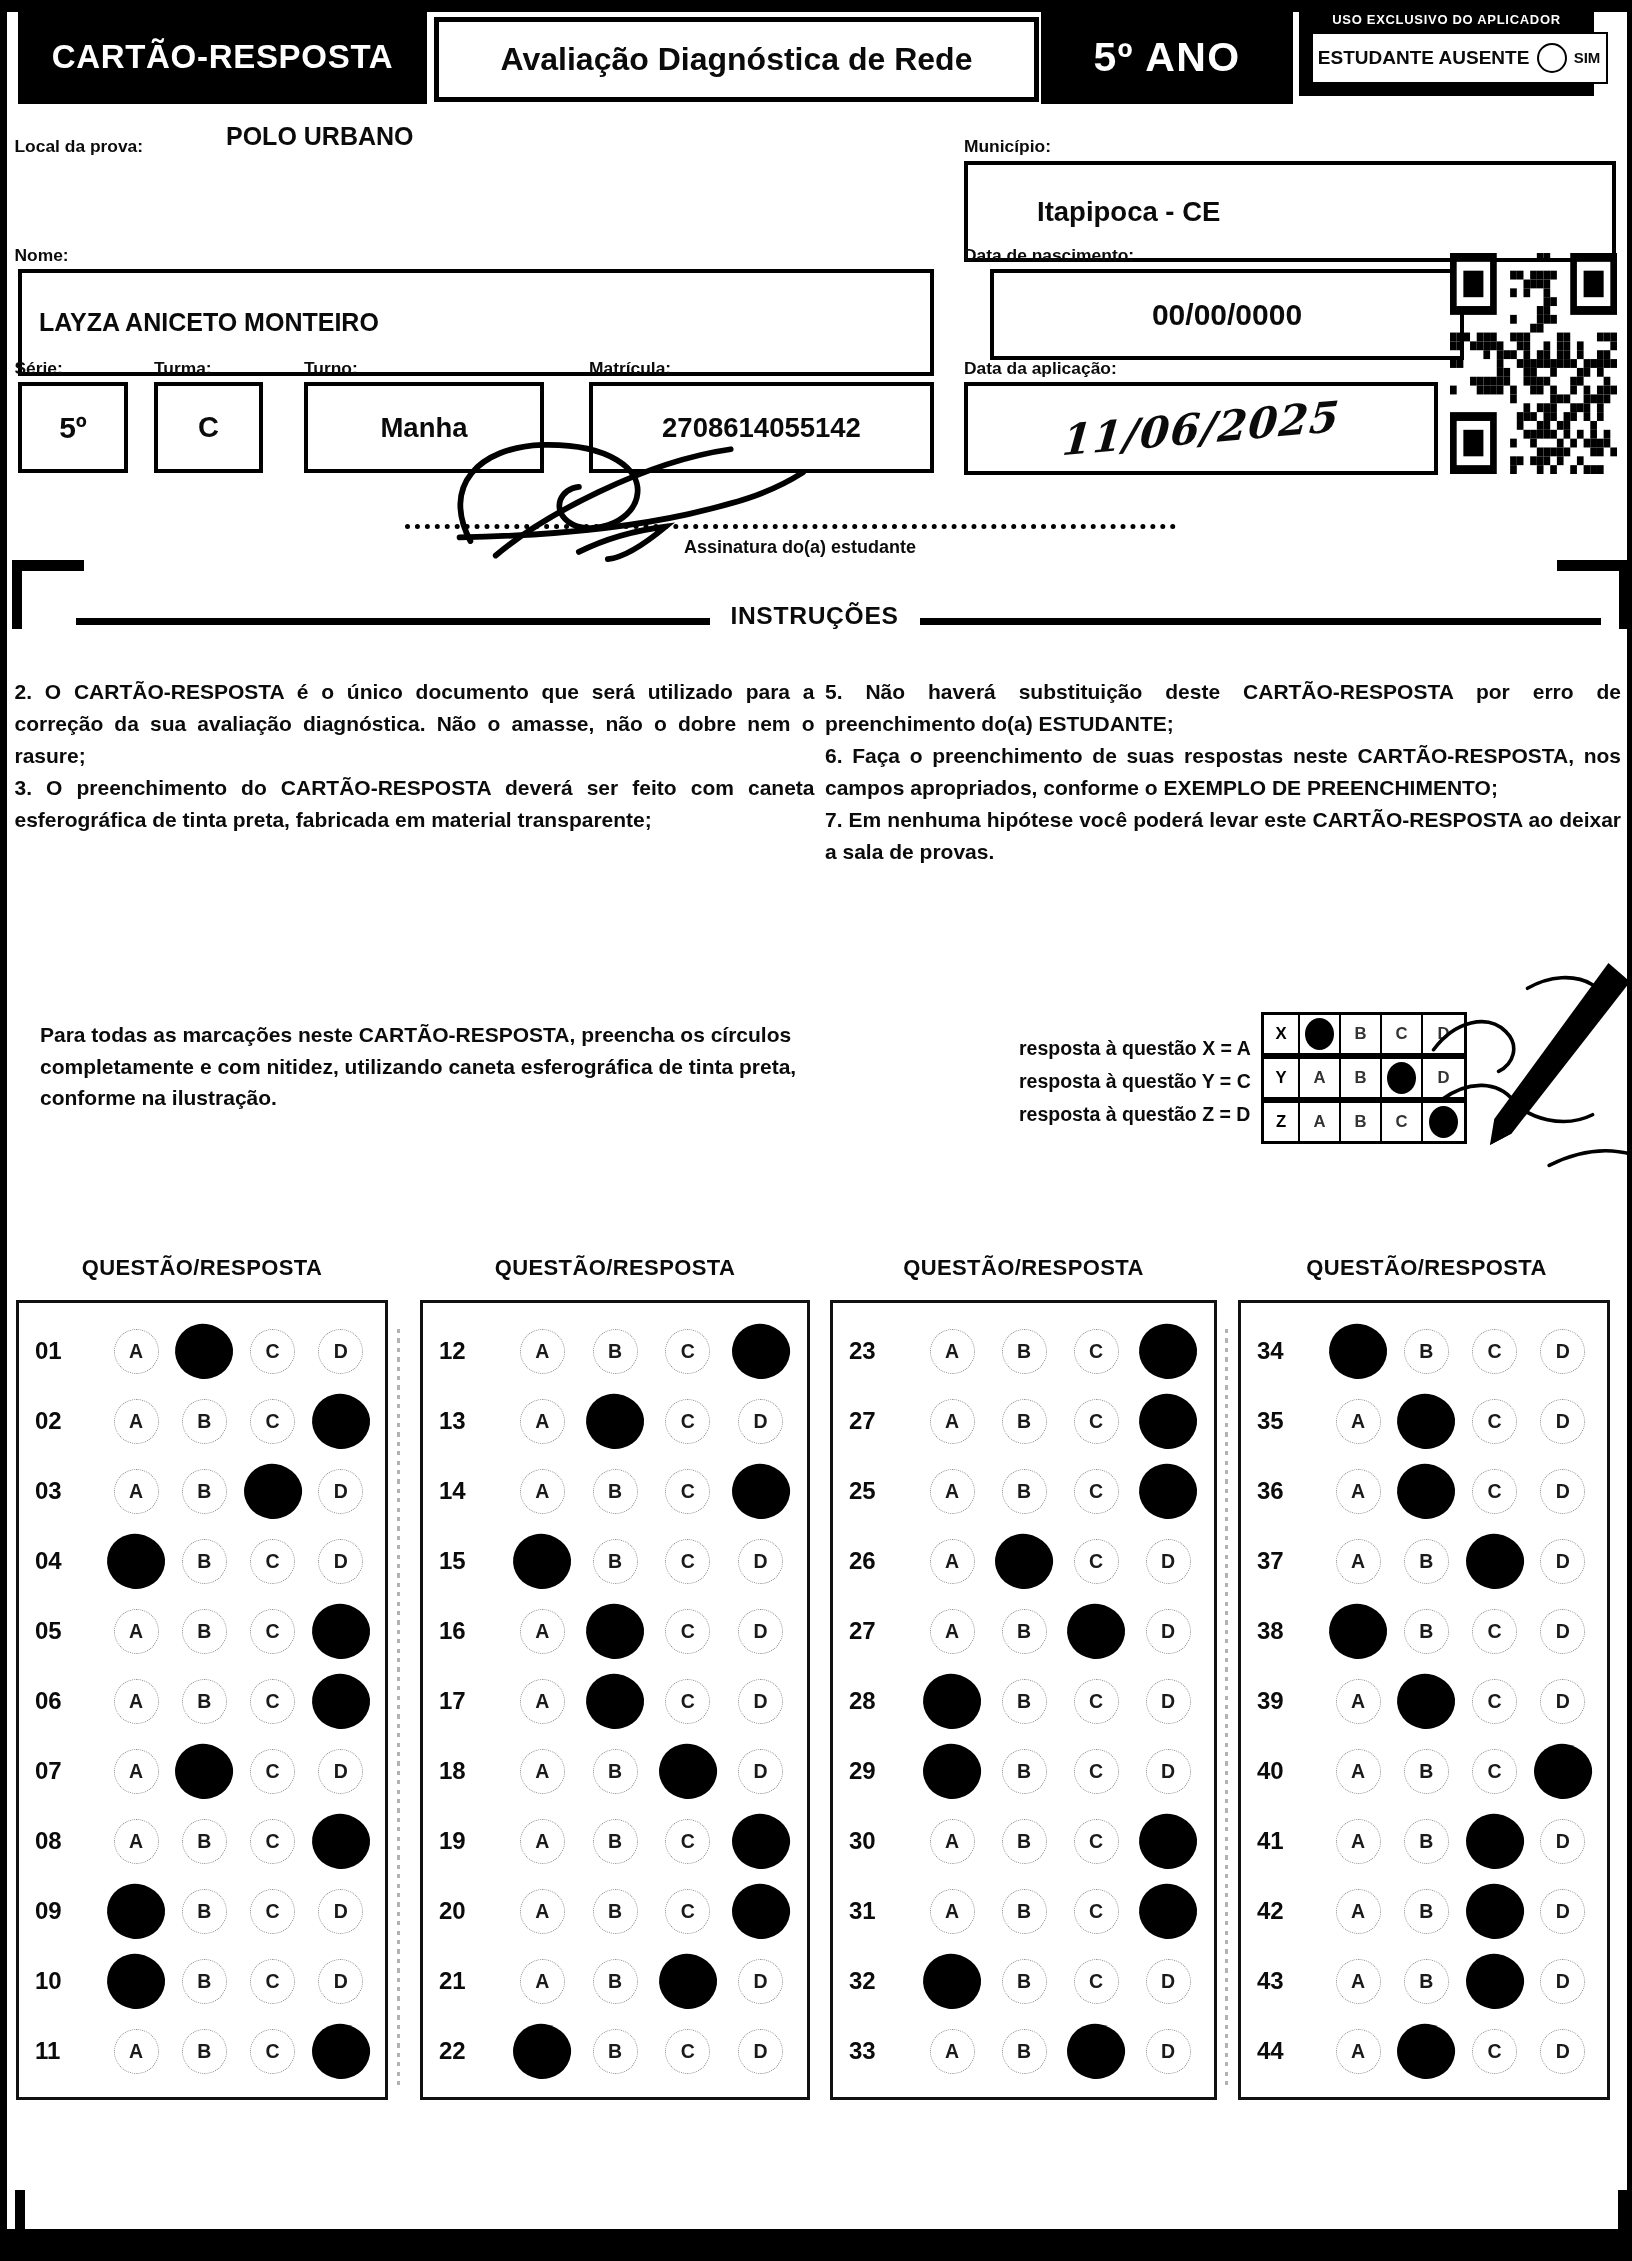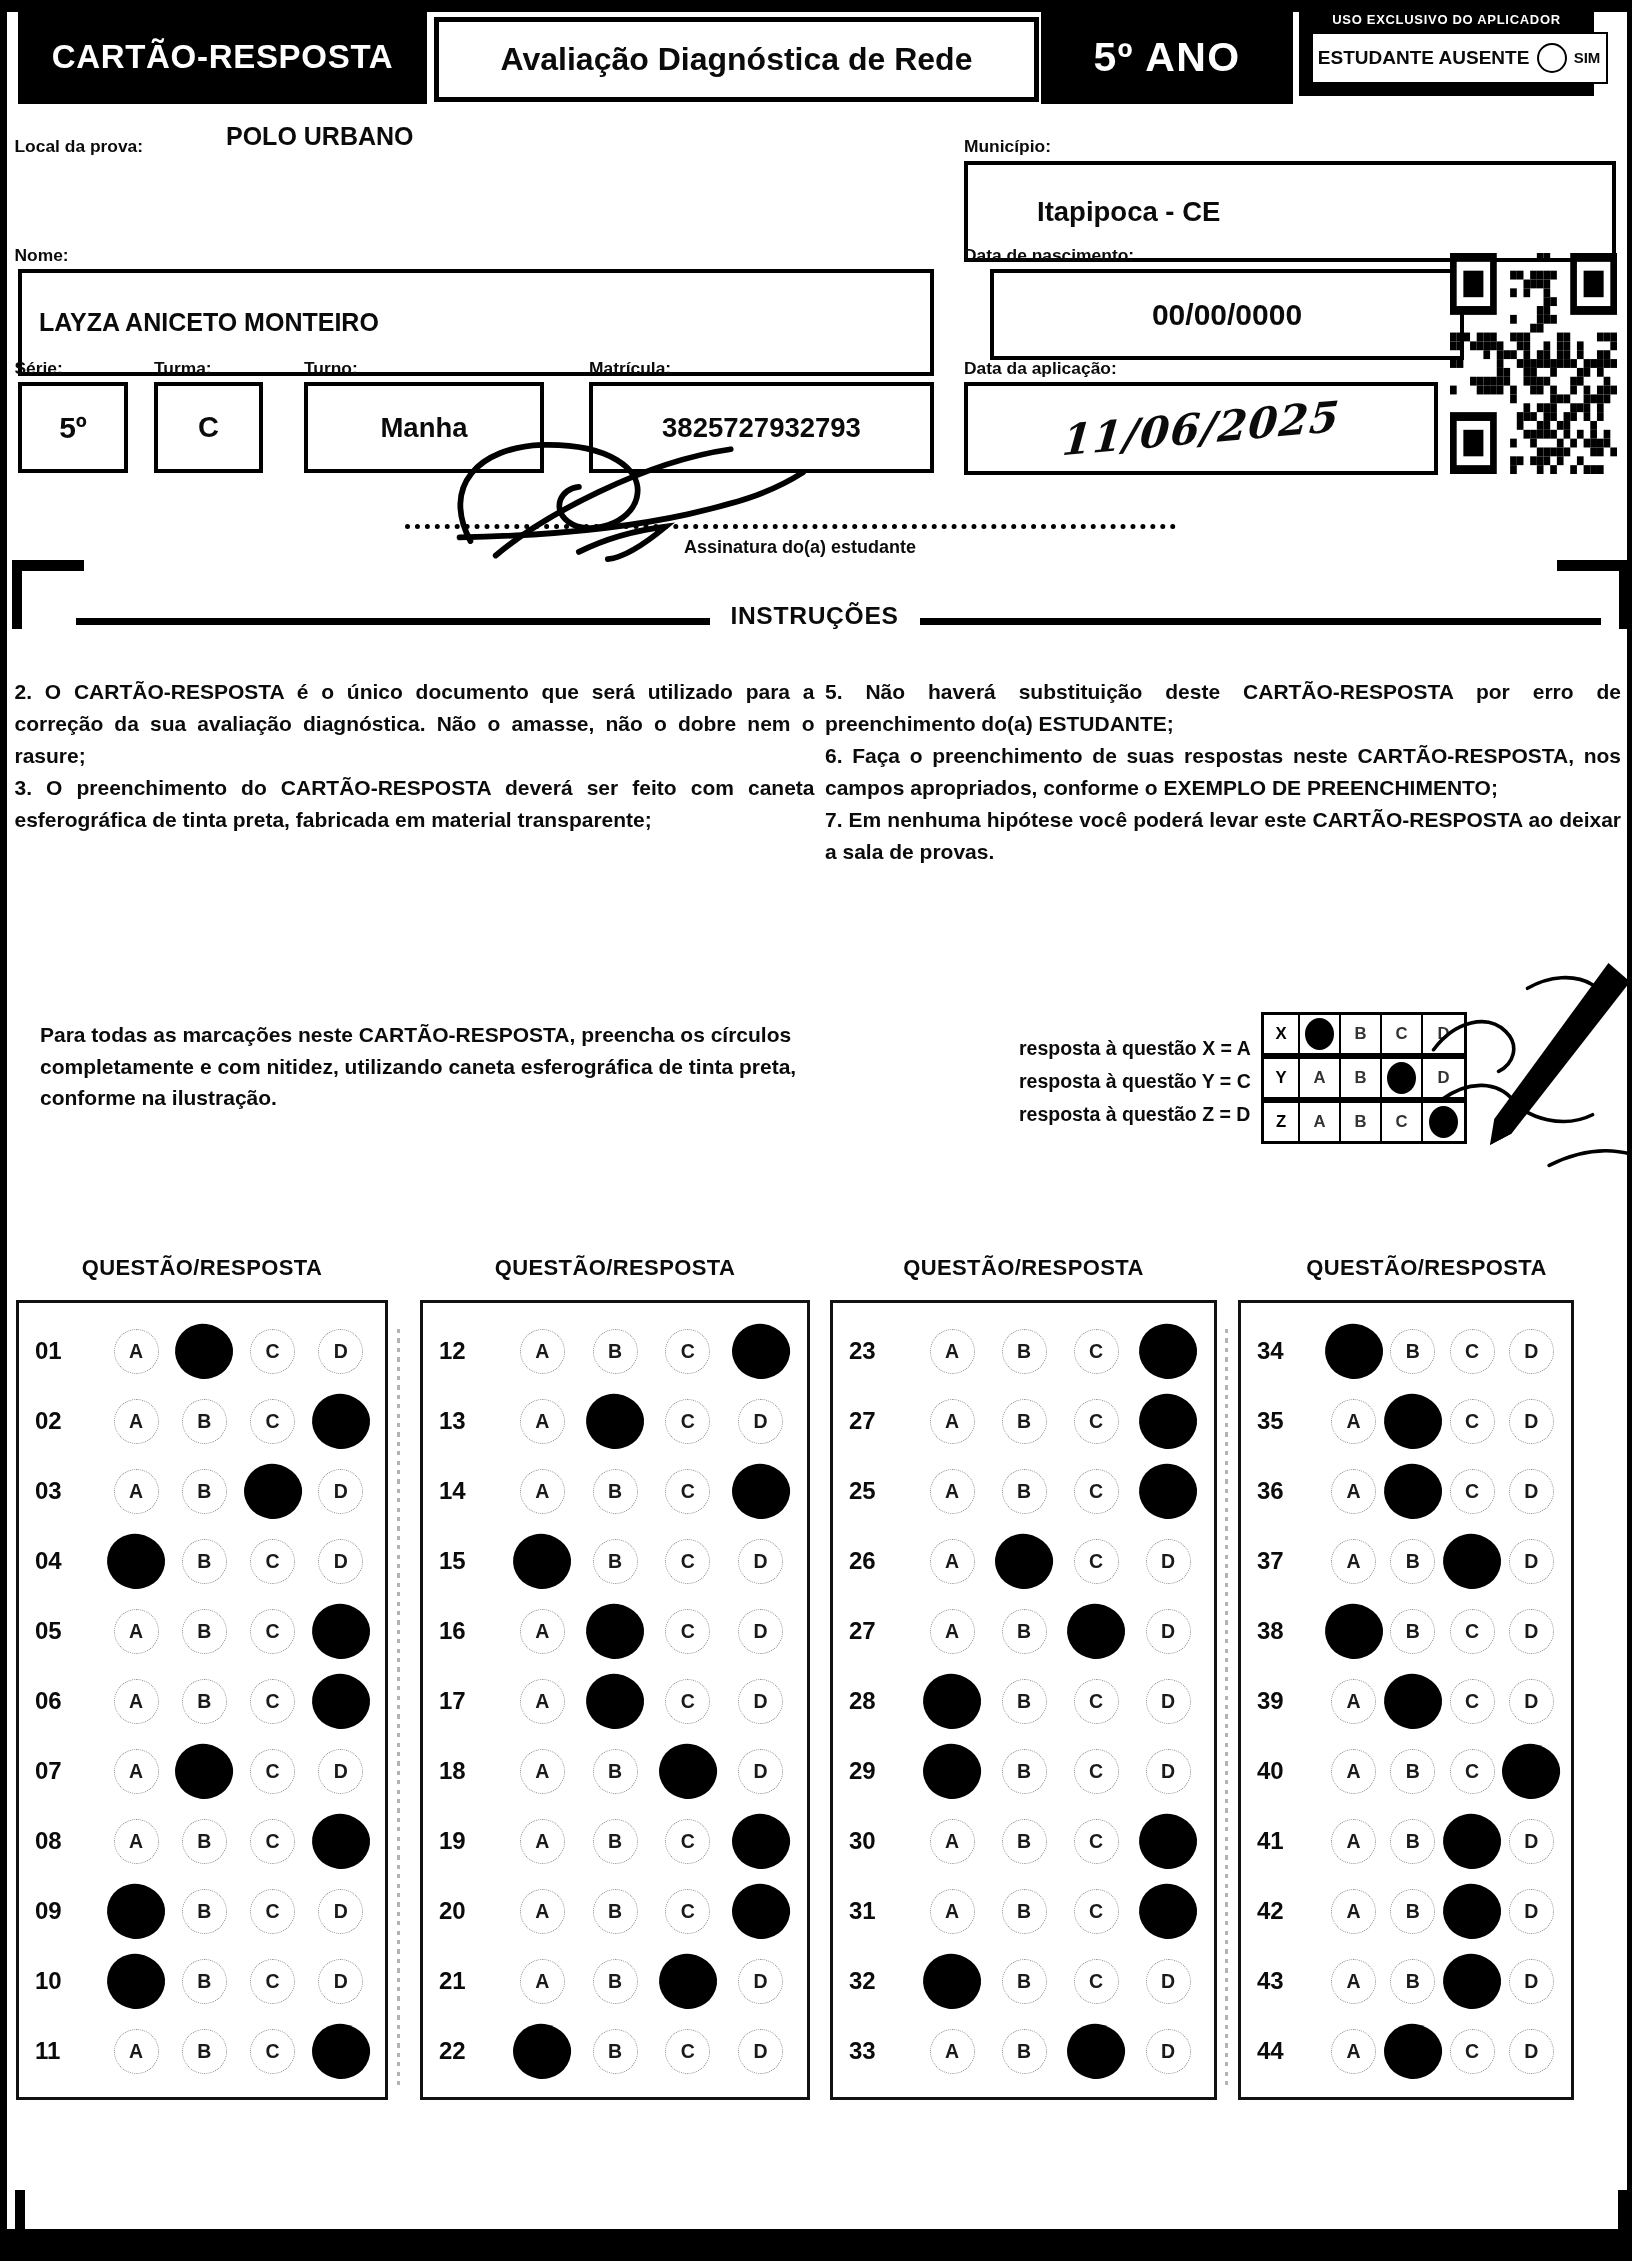--- a/index.html
+++ b/index.html
@@ -336,21 +336,21 @@
   <div class="abs flabel" style="left:14.5px;top:358px;">Série:</div>
   <div class="abs fbox center serie-box">5º</div>
 
   <div class="abs flabel" style="left:154px;top:358px;">Turma:</div>
   <div class="abs fbox center turma-box">C</div>
 
   <div class="abs flabel" style="left:304px;top:358px;">Turno:</div>
   <div class="abs fbox center turno-box">Manha</div>
 
   <div class="abs flabel" style="left:589px;top:358px;">Matrícula:</div>
-  <div class="abs fbox center matri-box">3825727932793</div>
+  <div class="abs fbox center matri-box">2708614055142</div>
 
   <div class="abs flabel" style="left:964px;top:358px;">Data da aplicação:</div>
   <div class="abs fbox center aplic-box">
     <span class="handwritten">11/06/2025</span>
   </div>
 
   <svg class="abs" style="left:427px;top:429px;width:405px;height:141px;" viewBox="0 0 560 195">
     <g fill="none" stroke="#000" stroke-width="8" stroke-linecap="round">
       <path d="M60,155 C20,80 70,25 160,22 C250,20 300,55 290,95 C282,130 225,150 195,128 C172,110 185,82 210,80"></path>
       <path d="M95,175 C160,120 300,45 420,28"></path>
@@ -923,21 +923,21 @@
           <span class="bubble">B</span>
         </div>
         <div class="q-cell">
           <span class="bubble filled"></span>
         </div>
         <div class="q-cell">
           <span class="bubble">D</span>
         </div>
       </div>
     </div>
-  <div class="panel" style="left:1238px;width:336px;">
+  <div class="panel" style="left:1238px;width:372px;">
       <div class="q-row">
         <div class="q-num">34</div>
         <div class="q-cell">
           <span class="bubble filled"></span>
         </div>
         <div class="q-cell">
           <span class="bubble">B</span>
         </div>
         <div class="q-cell">
           <span class="bubble">C</span>

